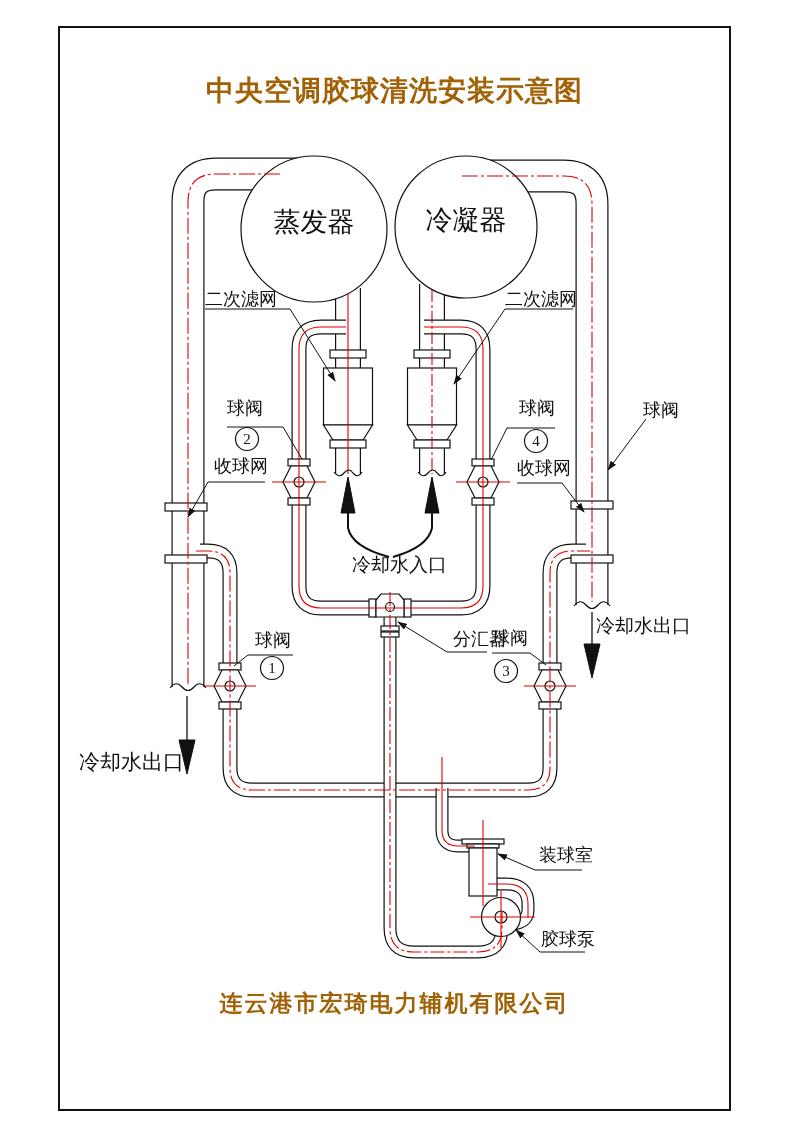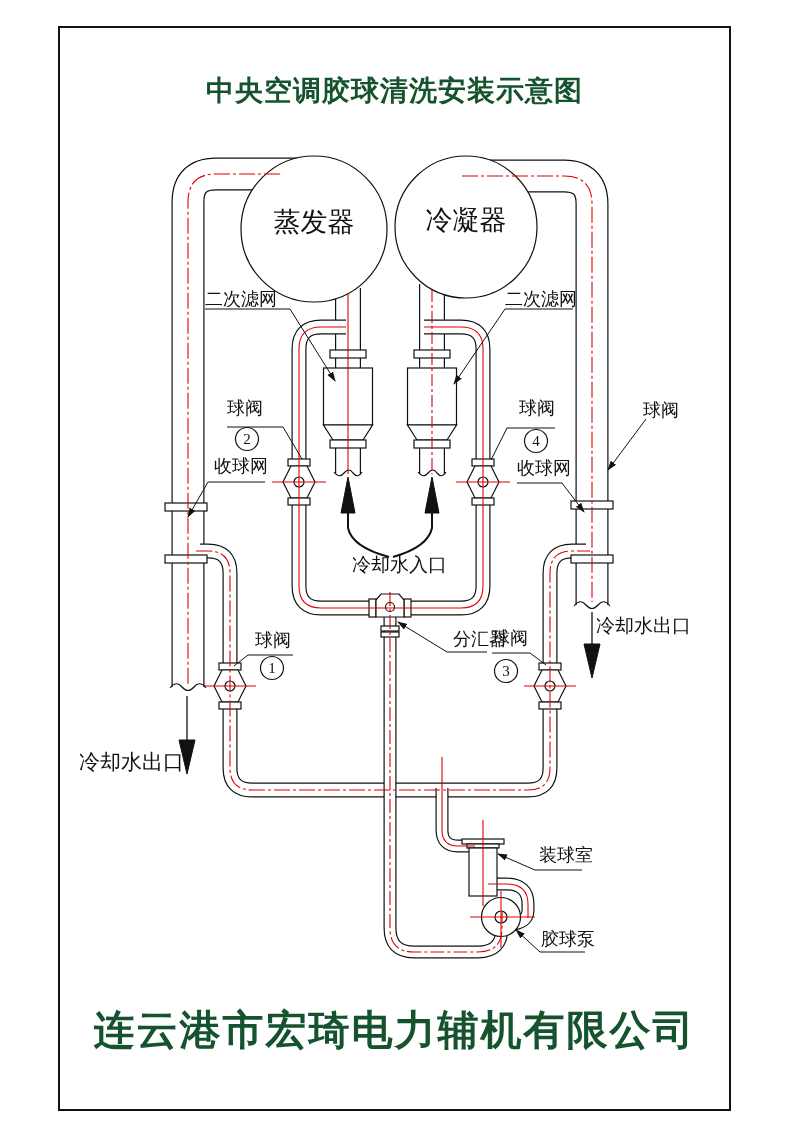--- a/index.html
+++ b/index.html
@@ -1,21 +1,21 @@
 <!DOCTYPE html>
 <html><head>
 <meta charset="utf-8">
 <style>
   html,body{margin:0;padding:0;background:#fff;}
   #page{position:relative;width:789px;height:1137px;background:#fff;overflow:hidden;
         font-family:"Liberation Serif","DejaVu Serif",serif;}
   #diagram{position:absolute;left:0;top:0;}
-  .overlay-text{position:absolute;left:59px;width:671px;text-align:center;color:#14532d;}
+  .overlay-text{position:absolute;left:59px;width:671px;text-align:center;color:#a16207;}
   #title{top:72px;font-size:28px;font-weight:600;letter-spacing:1px;}
-  #company{top:988px;font-size:41px;font-weight:bold;letter-spacing:2px;margin-top:15px;}
+  #company{top:988px;font-size:23px;font-weight:bold;letter-spacing:2px;}
   text{fill:#111;font-family:"Liberation Serif","DejaVu Serif",serif;}
   .lbl{font-size:18px;}
   .lbl-big{font-size:27px;}
   .lbl-med{font-size:19px;}
   .lbl-out{font-size:21px;}
   .num{font-size:15px;}
 </style>
 </head>
 <body>
 

